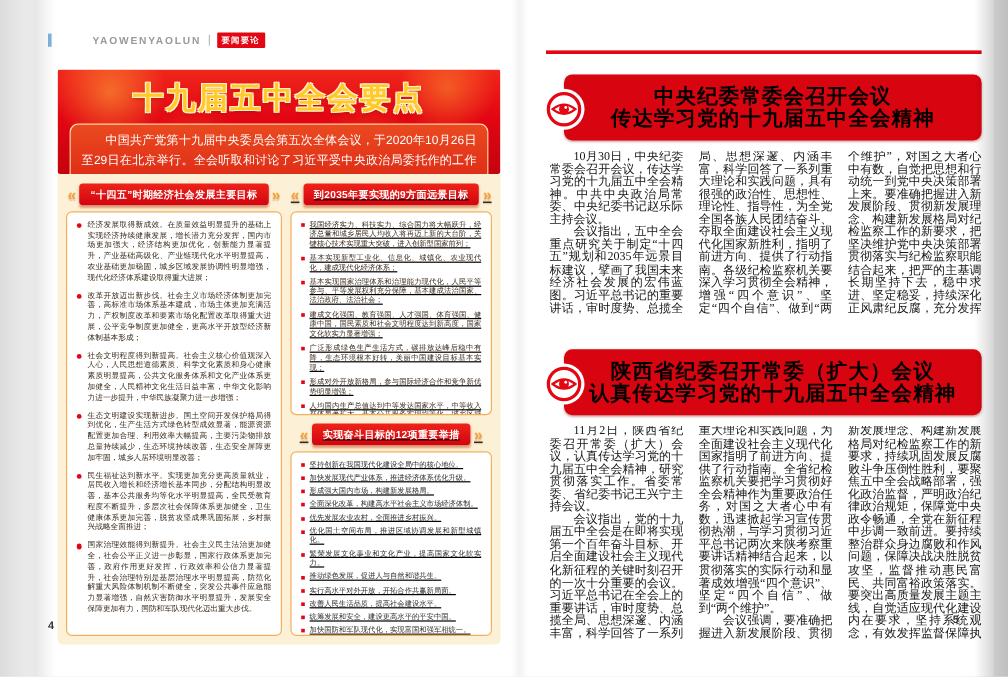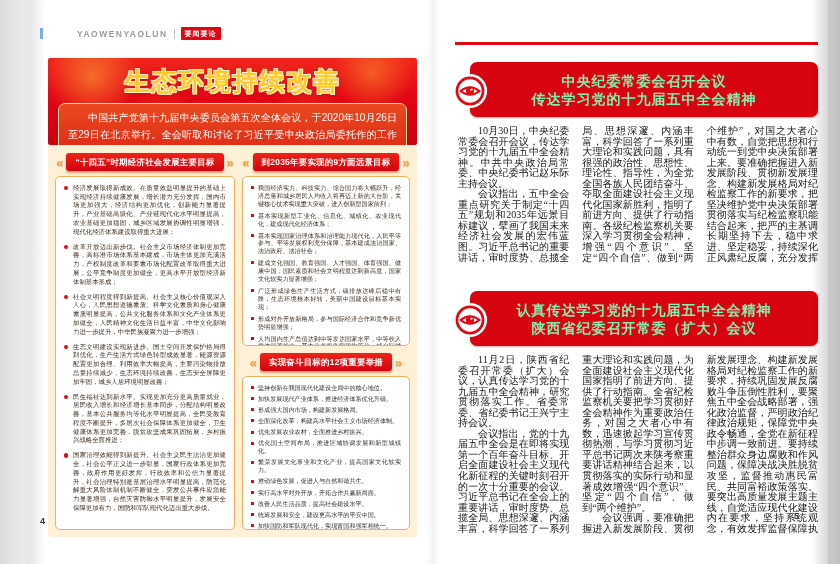--- a/index.html
+++ b/index.html
@@ -44,21 +44,21 @@
   }
   .banner-intro { color:#fff; font-size:10px; line-height:1.72; text-align:justify; text-indent:2em; }
 
   
   .panel {
     position:absolute; left:20px; top:145px; width:369px; height:392px;
     background:#fcf0d6; border-radius:0 0 4px 4px; padding:7px; display:flex; gap:7px;
   }
   .pcol { display:flex; flex-direction:column; min-width:0; }
   .pcol-a { flex:0 0 180px; }
-  .pcol-b { flex:1; }
+  .pcol-b { flex:1;text-decoration:underline; }
   .ribbon { display:flex; align-items:center; justify-content:center; margin:1px 0 5px 0; flex:0 0 auto; }
   .ribbon .chev { color:#f5a03c; font-weight:bold; font-size:13px; line-height:1; text-shadow:0 1px 1px rgba(180,90,0,.35); }
   .ribbon .chev-l::before { content:"\00AB"; }
   .ribbon .chev-r::before { content:"\00BB"; }
   .ribbon .pill {
     background:linear-gradient(180deg,#ee2318,#d20410); color:#fff; font-size:8.4px; font-weight:bold;
     padding:3.5px 9px; border-radius:3px; margin:0 3px; white-space:nowrap;
     box-shadow:0 1.5px 2px rgba(170,60,0,.45); letter-spacing:.3px;
   }
   .card {
@@ -86,21 +86,21 @@
   .pagenum-left { left:12px; top:516px; }
   .pagenum-right { left:766px; top:511px; }
 
   
   .toprule { position:absolute; left:427px; top:42px; width:363px; height:3px; background:#e30613; }
   .art-header {
     position:absolute; left:442px; width:348px; height:55px; background:#d8040f;
     border-radius:7px; box-shadow:0 1px 2px rgba(120,0,0,.35);
     display:flex; flex-direction:column; align-items:center; justify-content:center;
   }
-  .art-header .tline { color:#86efac; font-weight:bold; font-size:14px; line-height:18px; letter-spacing:1px; }
+  .art-header .tline { color:#000000; font-weight:bold; font-size:17px; line-height:18px; letter-spacing:1px; }
   .eye-badge { position:absolute; width:36px; height:36px; }
   .art-body {
     position:absolute; left:430px; width:360px;
     column-count:3; column-gap:13px; overflow:hidden;
   }
   .art-body p {
     font-family:"Liberation Serif","DejaVu Serif",serif;
     font-size:10px; line-height:10.55px; text-align:justify; text-indent:2em; color:#141414;
   }
   .art-body p.endmark::after {
@@ -116,21 +116,21 @@
 <div class="spread">
 
   <div class="kicker">
     <span class="bluebar"></span>
     <span class="slug">YAOWENYAOLUN</span>
     <span class="vsep"></span>
     <span class="tag">要闻要论</span>
   </div>
 
   <div class="banner">
-    <div class="banner-title">生态环境持续改善</div>
+    <div class="banner-title">十九届五中全会要点</div>
     <div class="banner-intro-box">
       <div class="banner-intro">中国共产党第十九届中央委员会第五次全体会议，于2020年10月26日至29日在北京举行。全会听取和讨论了习近平受中央政治局委托作的工作报告，审议通过了《中共中央关于制定国民经济和社会发展第十四个五年规划和二〇三五年远景目标的建议》。</div>
     </div>
   </div>
 
   <div class="panel">
 
     <div class="pcol pcol-a">
       <div class="ribbon">
         <span class="chev chev-l"></span>
@@ -205,22 +205,22 @@
     <path d="M9.5 20 Q20 11.5 30.5 20 Q20 28.5 9.5 20 Z" fill="none" stroke="#e30613" stroke-width="2.2"></path>
     <circle cx="20" cy="20" r="4.6" fill="#e30613"></circle>
     <circle cx="21.6" cy="18.4" r="1.3" fill="#ffffff"></circle>
   </svg>
   <div class="art-body a1-body">
     <p>10月30日，中央纪委常委会召开会议，传达学习党的十九届五中全会精神。中共中央政治局常委、中央纪委书记赵乐际主持会议。</p>
     <p class="endmark">会议指出，五中全会重点研究关于制定“十四五”规划和2035年远景目标建议，擘画了我国未来经济社会发展的宏伟蓝图。习近平总书记的重要讲话，审时度势、总揽全局、思想深邃、内涵丰富，科学回答了一系列重大理论和实践问题，具有很强的政治性、思想性、理论性、指导性，为全党全国各族人民团结奋斗、夺取全面建设社会主义现代化国家新胜利，指明了前进方向、提供了行动指南。各级纪检监察机关要深入学习贯彻全会精神，增强“四个意识”、坚定“四个自信”、做到“两个维护”，对国之大者心中有数，自觉把思想和行动统一到党中央决策部署上来。要准确把握进入新发展阶段、贯彻新发展理念、构建新发展格局对纪检监察工作的新要求，把坚决维护党中央决策部署贯彻落实与纪检监察职能结合起来，把严的主基调长期坚持下去，稳中求进、坚定稳妥，持续深化正风肃纪反腐，充分发挥监督保障执行、促进完善发展作用。要适应现代化建设要求，更加突出政治监督，更加突出高质量发展主题主线，更加突出整治群众身边腐败和作风问题，更加突出发挥监督治理效能，更加突出严管厚爱结合、激励约束并重，为落实“十四五”规划营造良好政治生态和发展环境。广大纪检监察干部要提高政治能力，强化系统观念，坚持实事求是、依规依纪依法，忠诚干净担当履职尽责。</p>
   </div>
 
   <div class="art-header a2-header">
+    <div class="tline">陕西省纪委召开常委（扩大）会议</div>
     <div class="tline">认真传达学习党的十九届五中全会精神</div>
-    <div class="tline">陕西省纪委召开常委（扩大）会议</div>
   </div>
   <svg class="eye-badge a2-badge" viewBox="0 0 40 40">
     <circle cx="20" cy="20" r="19" fill="#ffffff"></circle>
     <circle cx="20" cy="20" r="14.5" fill="none" stroke="#e30613" stroke-width="3"></circle>
     <path d="M9.5 20 Q20 11.5 30.5 20 Q20 28.5 9.5 20 Z" fill="none" stroke="#e30613" stroke-width="2.2"></path>
     <circle cx="20" cy="20" r="4.6" fill="#e30613"></circle>
     <circle cx="21.6" cy="18.4" r="1.3" fill="#ffffff"></circle>
   </svg>
   <div class="art-body a2-body">
     <p>11月2日，陕西省纪委召开常委（扩大）会议，认真传达学习党的十九届五中全会精神，研究贯彻落实工作。省委常委、省纪委书记王兴宁主持会议。</p>

